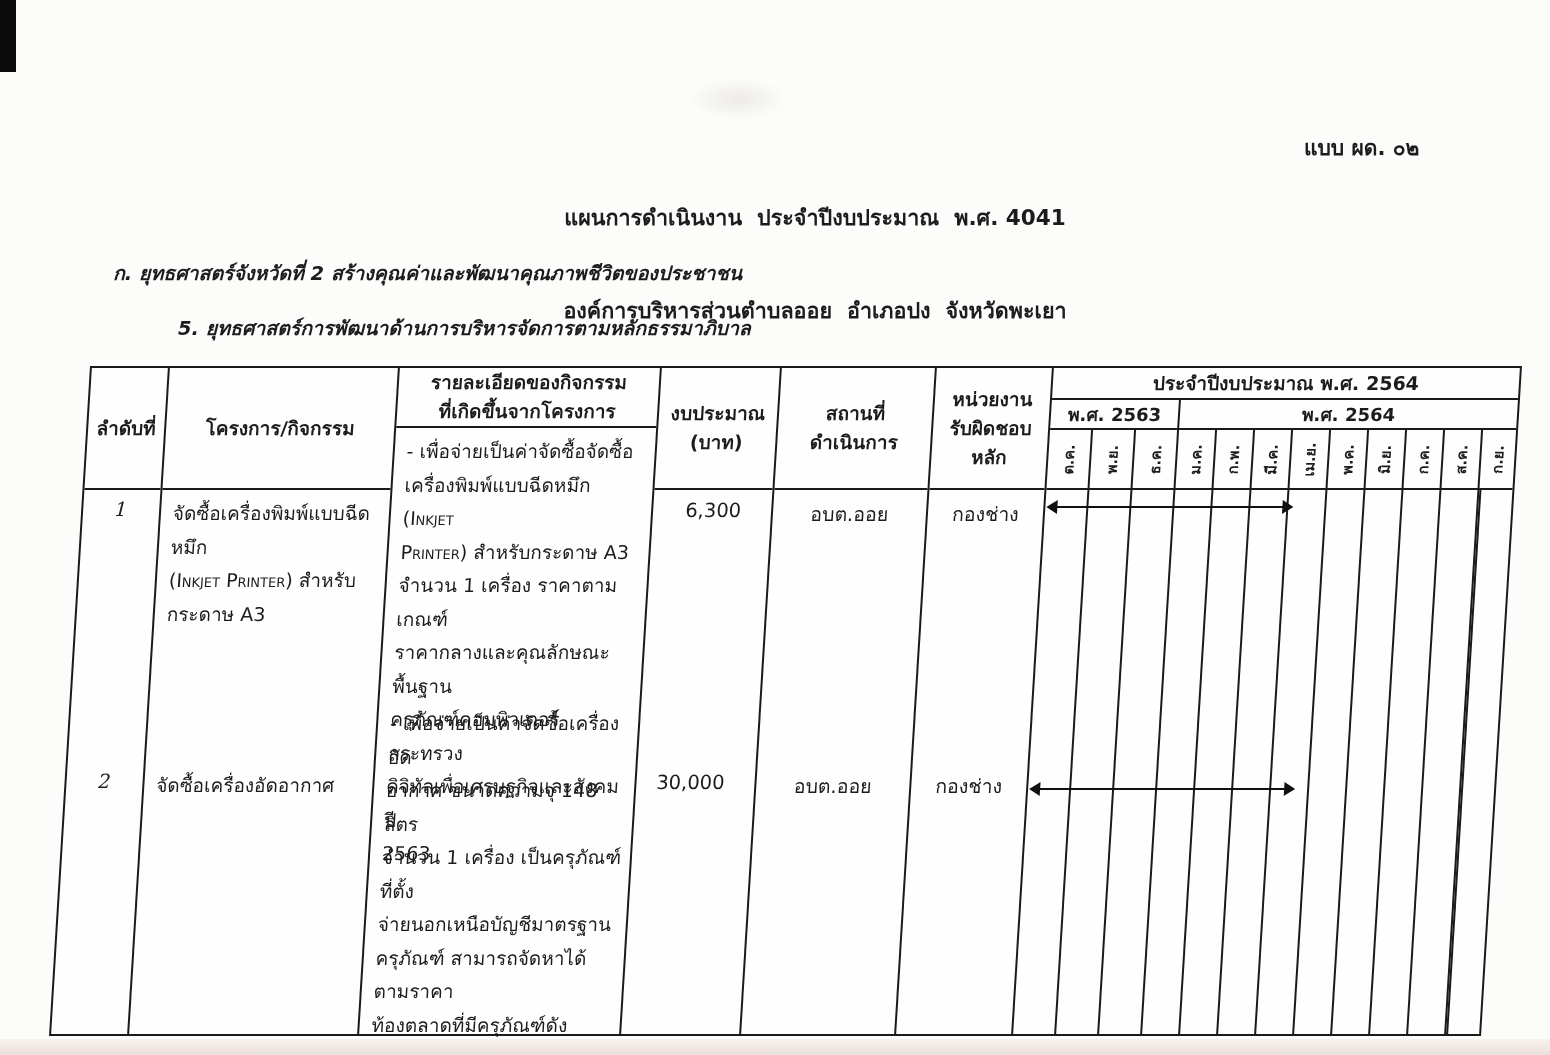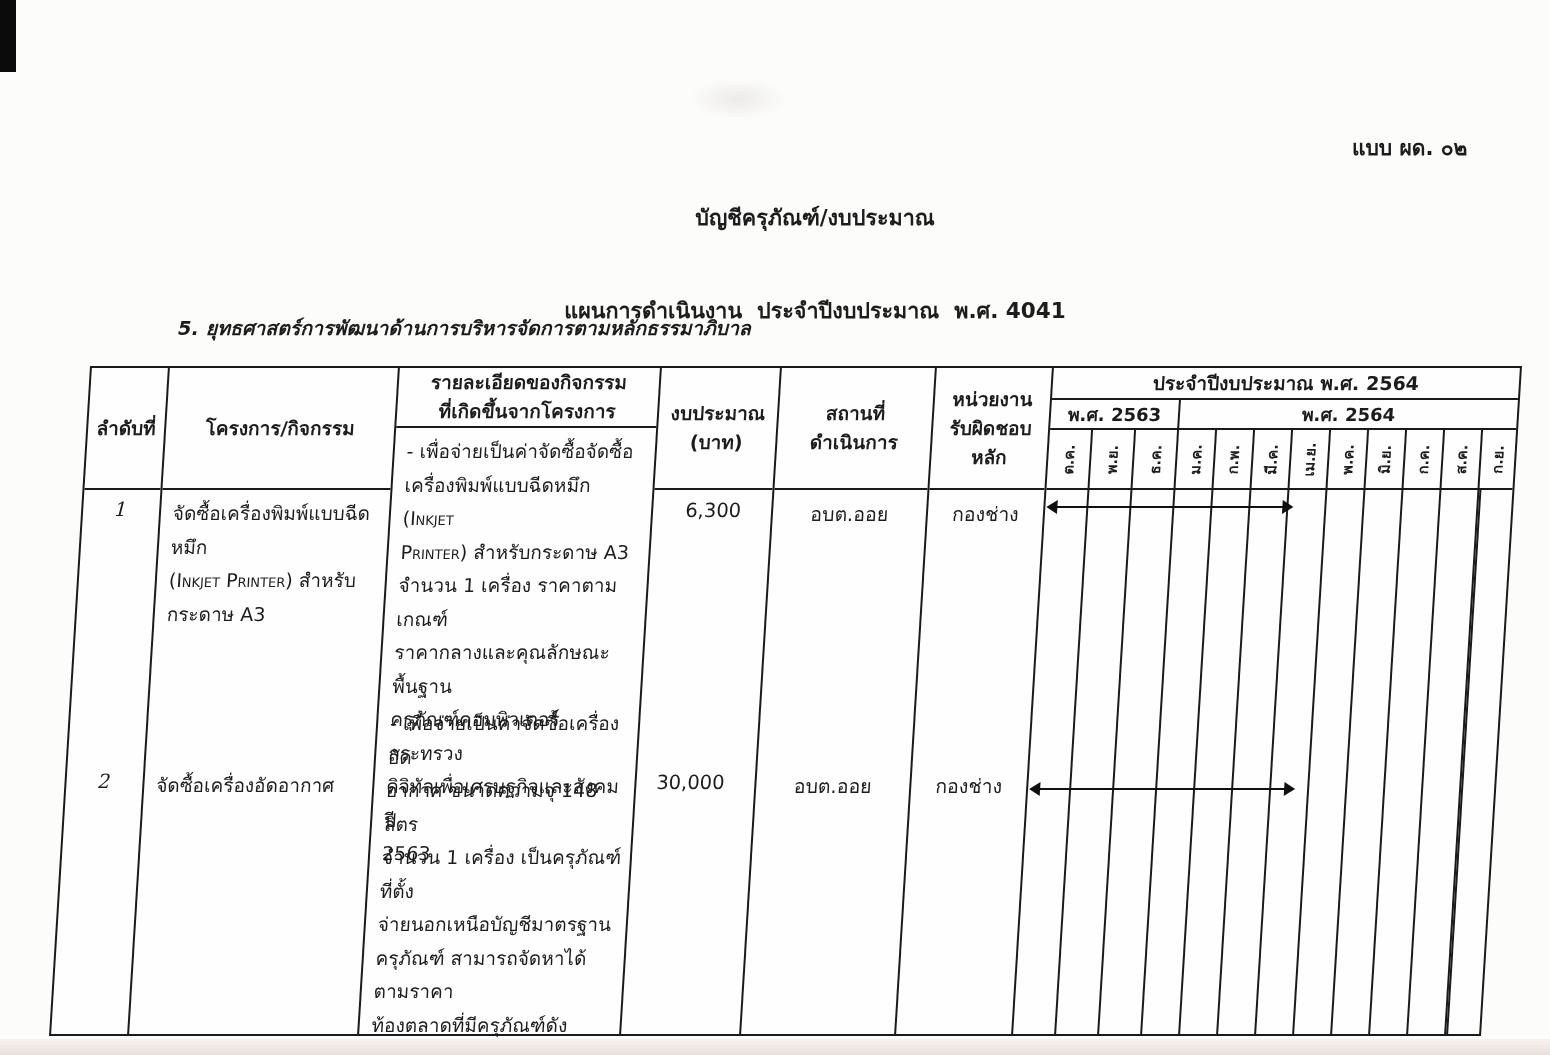--- a/index.html
+++ b/index.html
@@ -7,21 +7,21 @@
     position:relative; width:1550px; height:1055px; overflow:hidden;
     background:#fcfcfb; color:#1c1c1c;
     font-family:"DejaVu Sans", sans-serif;
   }
   .corner-mark { position:absolute; left:0; top:0; width:16px; height:72px; background:#0b0b0b; }
   .smudge { position:absolute; left:688px; top:78px; width:100px; height:42px;
     background:radial-gradient(ellipse at center,#d9d5d1 0%,transparent 70%); opacity:.45; }
   .bottom-edge { position:absolute; left:0; bottom:0; width:100%; height:16px;
     background:linear-gradient(180deg,#f8f2ef 0%,#eadfda 100%); }
 
-  .form-code { position:absolute; left:1352px; top:131px; font-weight:bold; font-size:21px; }
+  .form-code { position:absolute; left:1304px; top:131px; font-weight:bold; font-size:21px; }
 
   .doc-title { position:absolute; left:465px; top:140px; width:700px; text-align:center;
     font-weight:bold; font-size:21.5px; line-height:31px; white-space:pre-wrap; }
   .doc-title .stars { font-size:16px; letter-spacing:1px; line-height:18px; }
 
   .strategy { position:absolute; font-weight:bold; font-style:italic; font-size:19.5px; white-space:pre; }
   .s1 { left:113px; top:258px; }
   .s2 { left:120px; top:287px; }
   .s3 { left:178px; top:313px; }
   .s4 { left:196px; top:336px; }
@@ -81,26 +81,26 @@
 <body>
 
 <div class="page">
 
   <div class="corner-mark"></div>
   <div class="smudge"></div>
 
   <div class="form-code">แบบ ผด. ๐๒</div>
 
   <div class="doc-title">
-    <div>บัญชีครุภัณฑ์/งบประมาณ</div>
     <div>แผนการดำเนินงาน  ประจำปีงบประมาณ  พ.ศ. 4041</div>
     <div>องค์การบริหารส่วนตำบลออย  อำเภอปง  จังหวัดพะเยา</div>
     <div class="stars">***********************</div>
   </div>
 
+  <div class="strategy s1">ก. ยุทธศาสตร์จังหวัดที่ 2 สร้างคุณค่าและพัฒนาคุณภาพชีวิตของประชาชน</div>
   <div class="strategy s3">5. ยุทธศาสตร์การพัฒนาด้านการบริหารจัดการตามหลักธรรมาภิบาล</div>
   <div class="strategy s4">
     <span class="arrow-glyph">➢</span><span>แผนงานเคหะและชุมชน</span>
   </div>
 
   <div class="tbl">
 
     <div class="col c-no">
       <div class="th">ลำดับที่</div>
       <div class="td row1 no-val">1</div>

